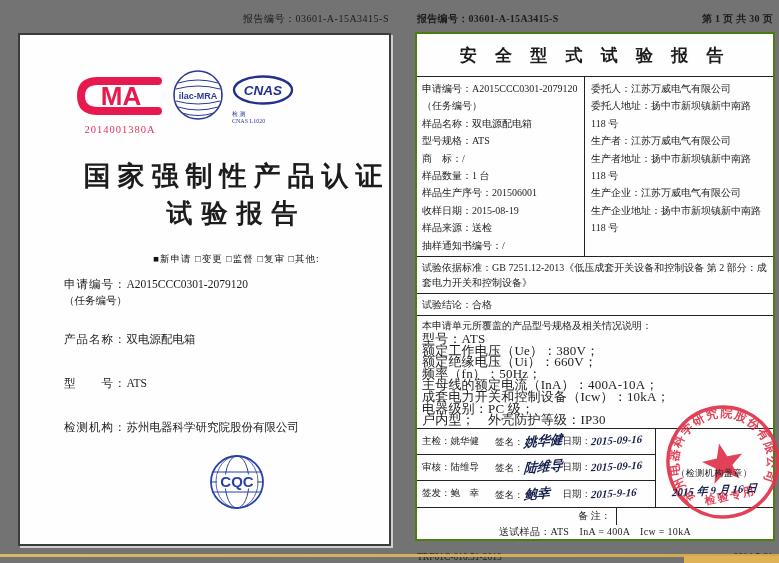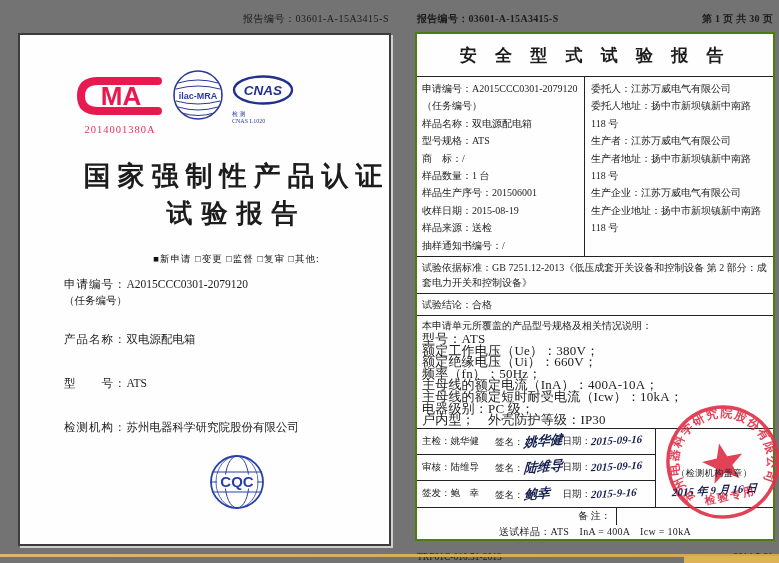--- a/index.html
+++ b/index.html
@@ -207,21 +207,21 @@
 
       <div class="row concl-row">试验结论：合格</div>
 
       <div class="row cover-row">
         <div class="cover-title">本申请单元所覆盖的产品型号规格及相关情况说明：</div>
         <div class="cover-line">型号：ATS</div>
         <div class="cover-line">额定工作电压（Ue）：380V；</div>
         <div class="cover-line">额定绝缘电压（Ui）：660V；</div>
         <div class="cover-line">频率（fn）：50Hz；</div>
         <div class="cover-line">主母线的额定电流（InA）：400A-10A；</div>
-        <div class="cover-line">主母线的额定短时耐受电流（Icw）：10kA；</div>
+        <div class="cover-line">成套电力开关和控制设备（Icw）：10kA；</div>
         <div class="cover-line">电器级别：PC 级；</div>
         <div class="cover-line">户内型；　外壳防护等级：IP30</div>
       </div>
 
       <div class="row sig-block">
         <div class="sig-left">
           <div class="sig-row">
             <span class="sig-role">主检：姚华健</span>
             <span class="sig-sign"><span>签名：</span><span class="hand">姚华健</span></span>
             <span class="sig-date"><span>日期：</span><span class="hand dt">2015-09-16</span></span>

